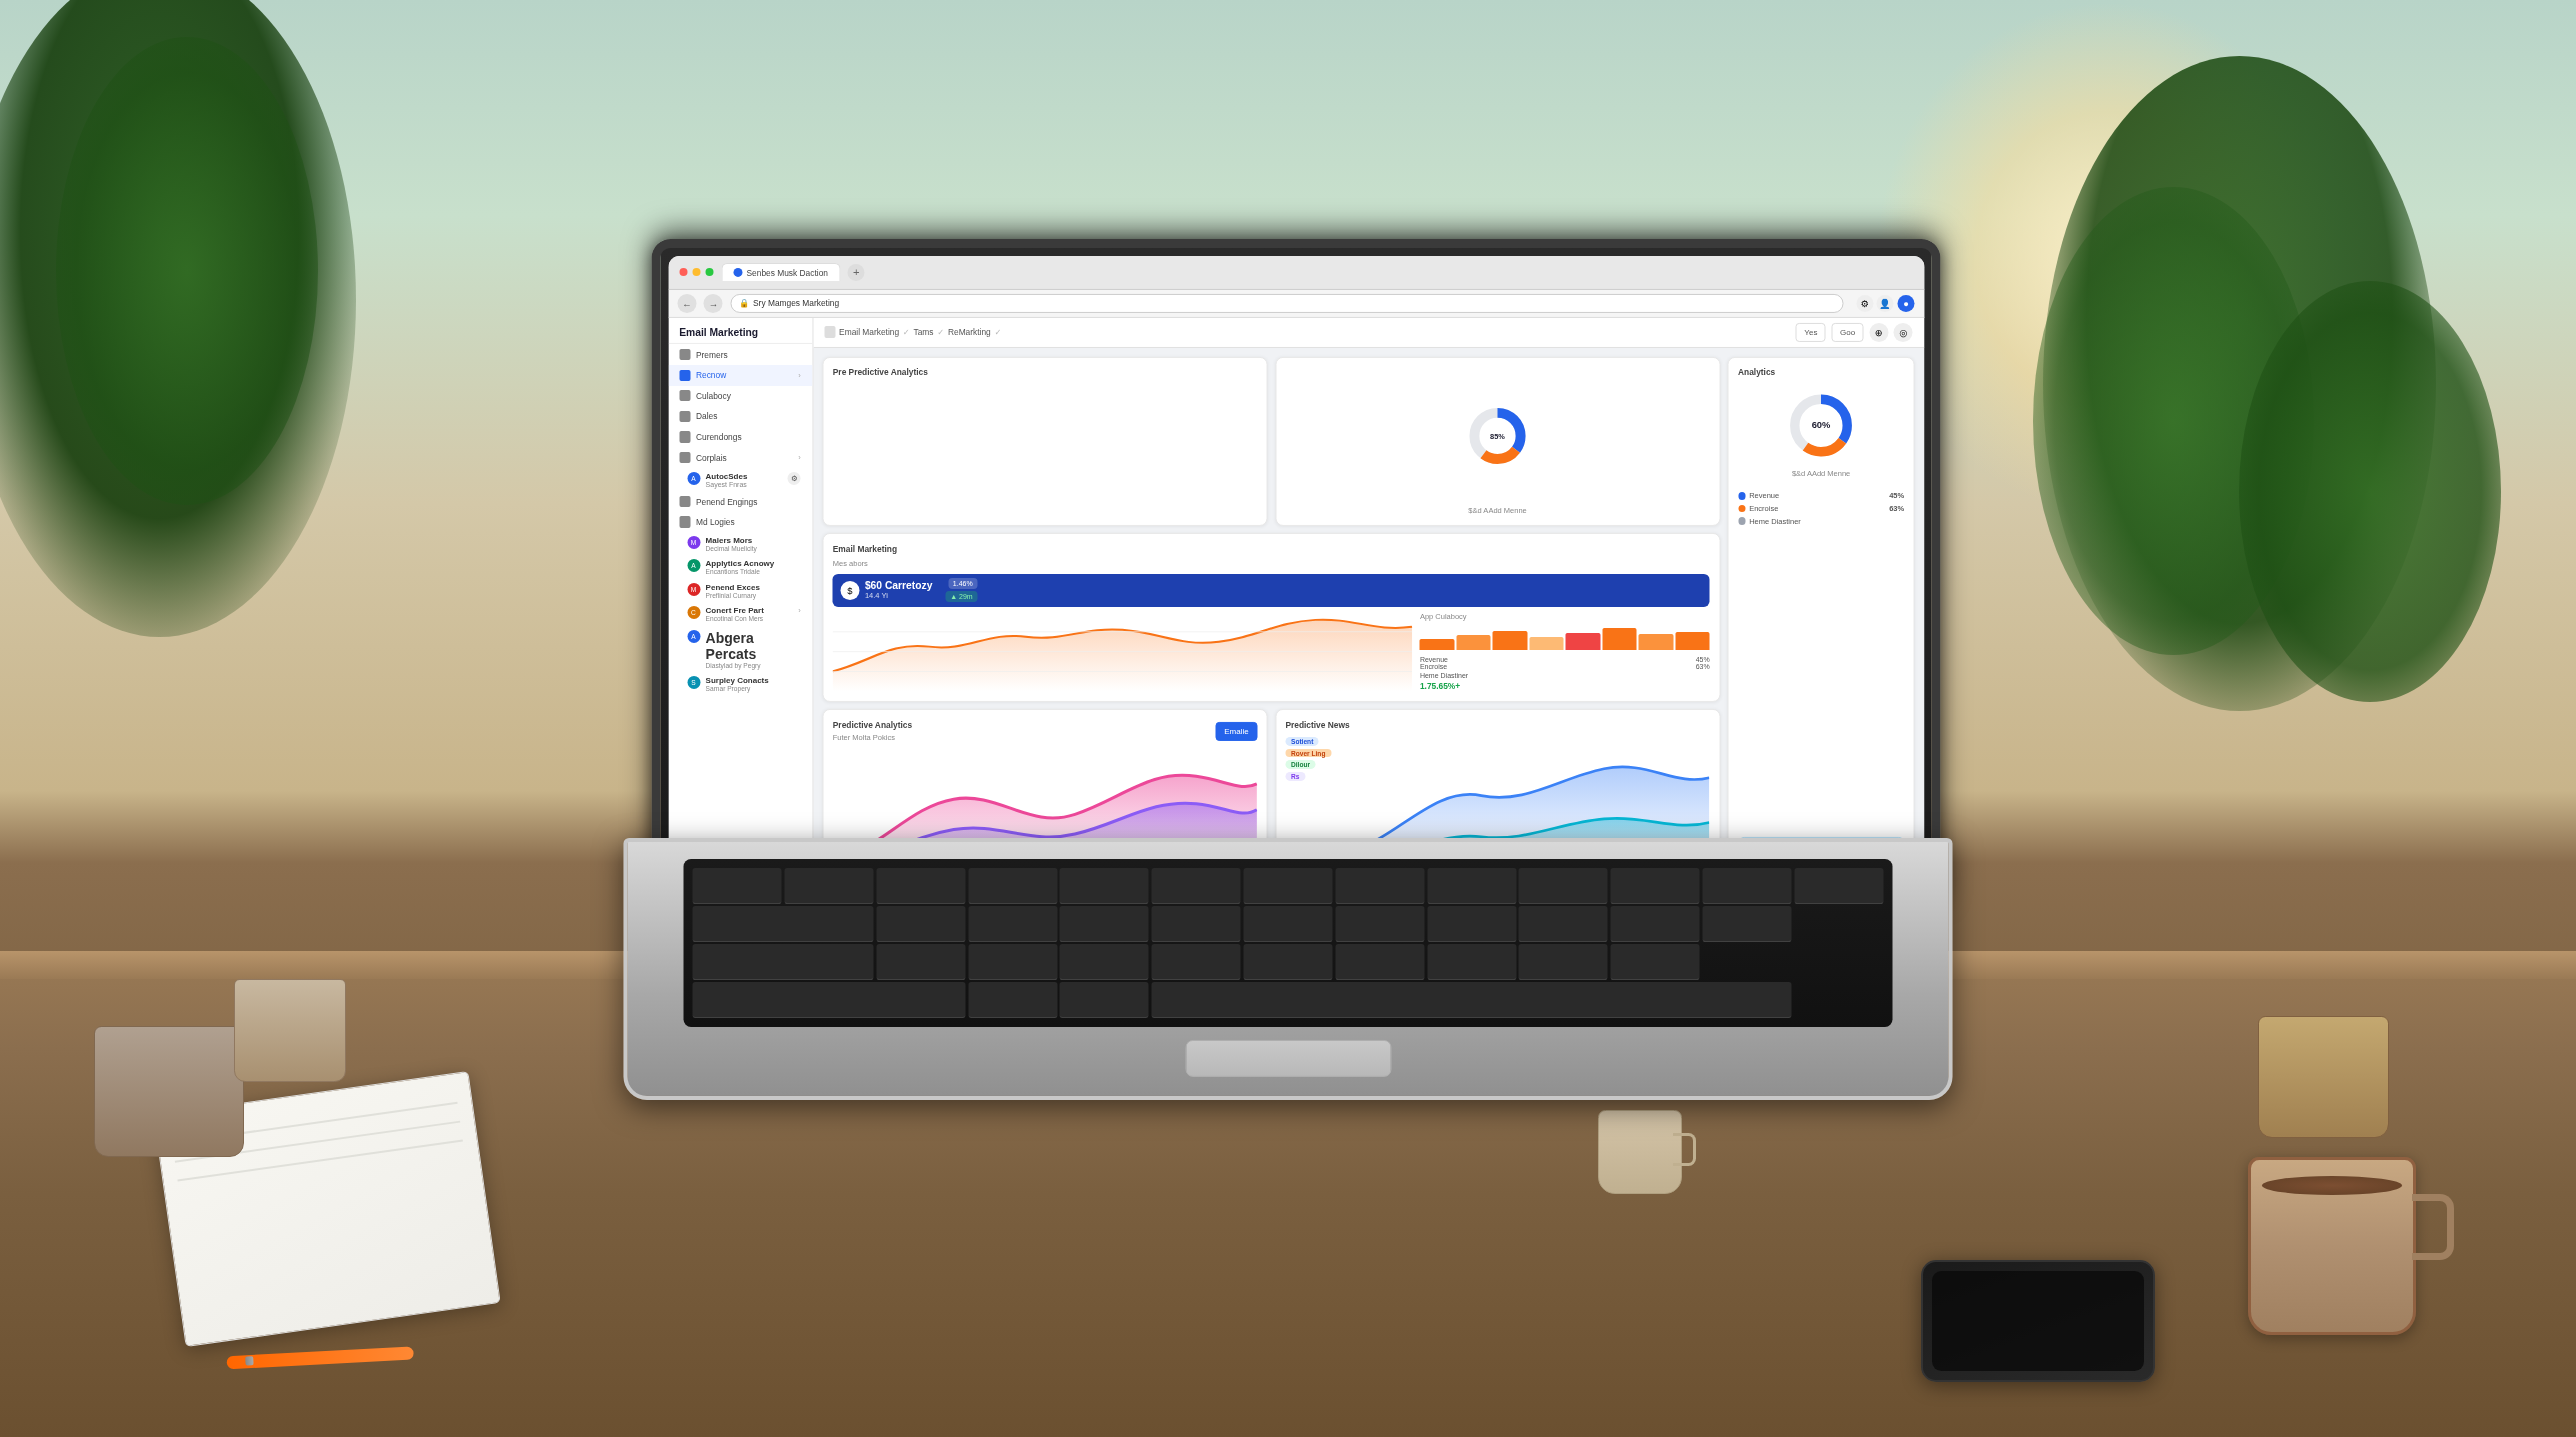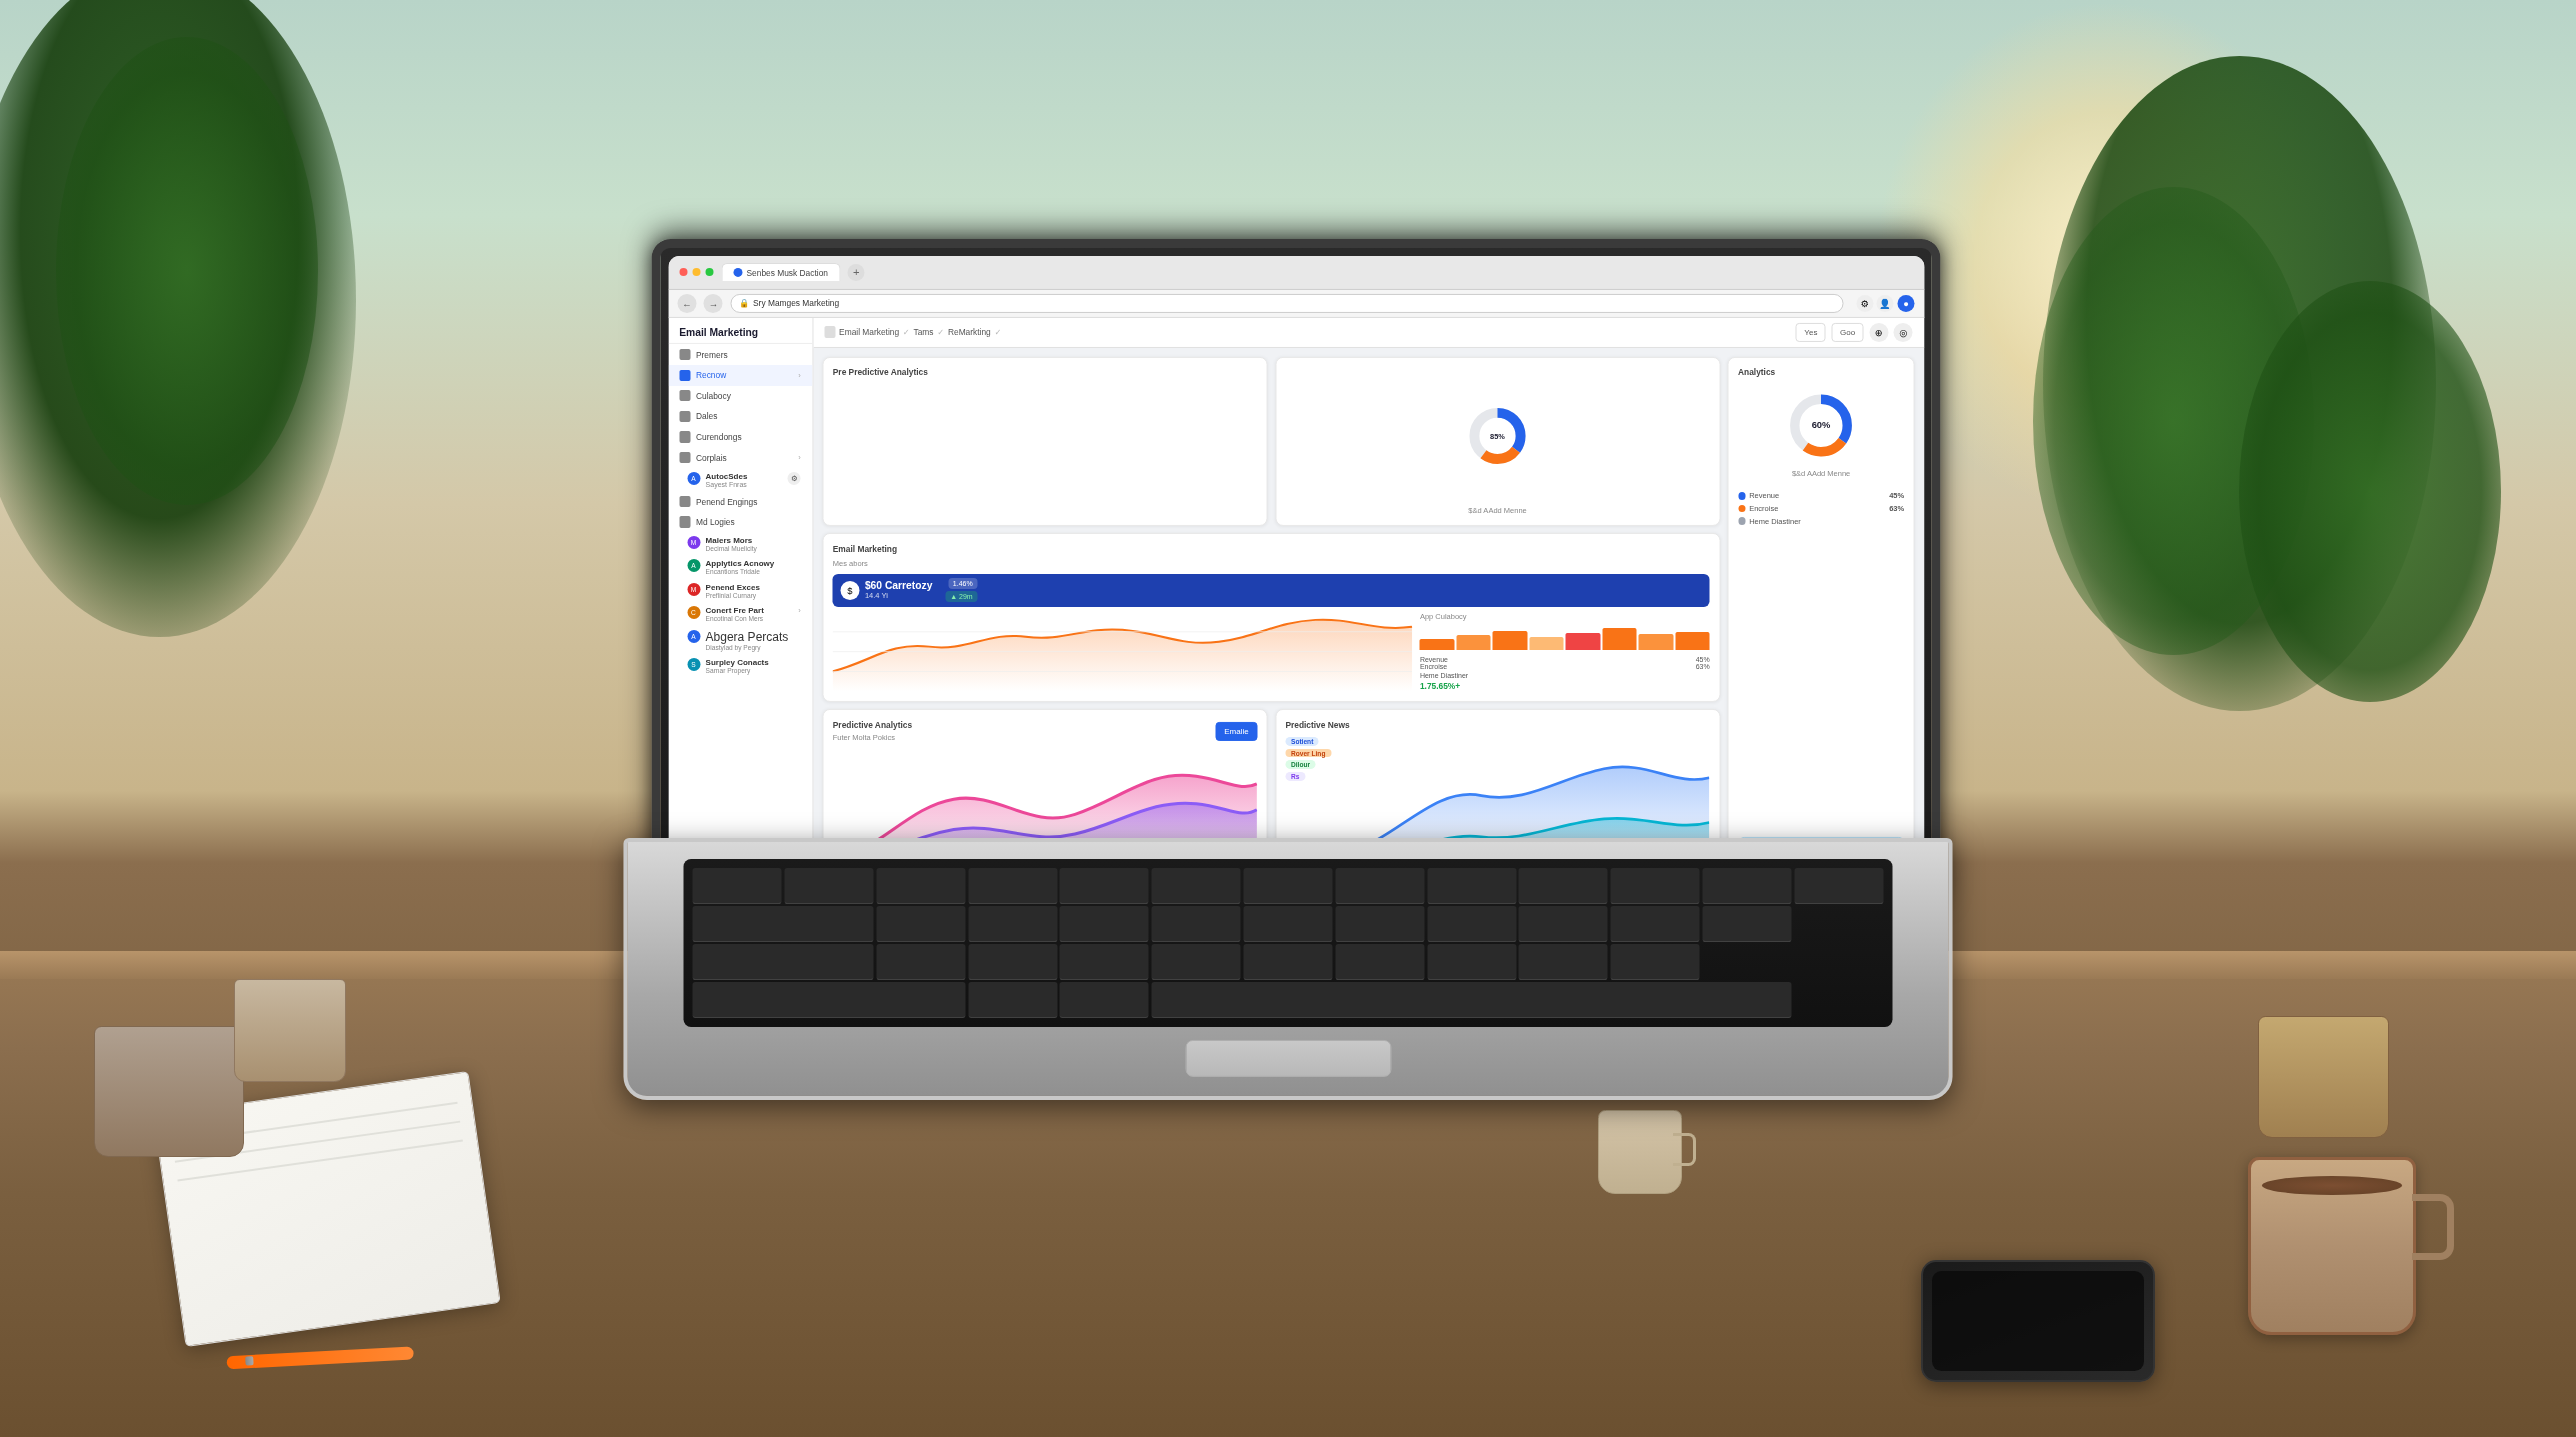--- a/index.html
+++ b/index.html
@@ -588,21 +588,21 @@
               <div class="sidebar-avatar" style="background:#d97706;">C</div>
               <div>
                 <div style="font-size:8px;font-weight:600;color:#333;">Conert Fre Part</div>
                 <div style="font-size:6.6px;color:#888;">Encotinal Con Mers</div>
               </div>
               <span class="sidebar-chevron">›</span>
             </div>
             <div class="sidebar-sub-item">
               <div class="sidebar-avatar" style="background:#2563eb;">A</div>
               <div>
-                <div style="font-size:12px;font-weight:400;color:#333;">Abgera Percats</div>
+                <div style="font-size:14px;font-weight:700;color:#333;">Abgera Percats</div>
                 <div style="font-size:6.6px;color:#888;">Diastylad by Pegry</div>
               </div>
             </div>
             <div class="sidebar-sub-item">
               <div class="sidebar-avatar" style="background:#0891b2;">S</div>
               <div>
                 <div style="font-size:8px;font-weight:600;color:#333;">Surpley Conacts</div>
                 <div style="font-size:6.6px;color:#888;">Sarnar Propery</div>
               </div>
             </div>

